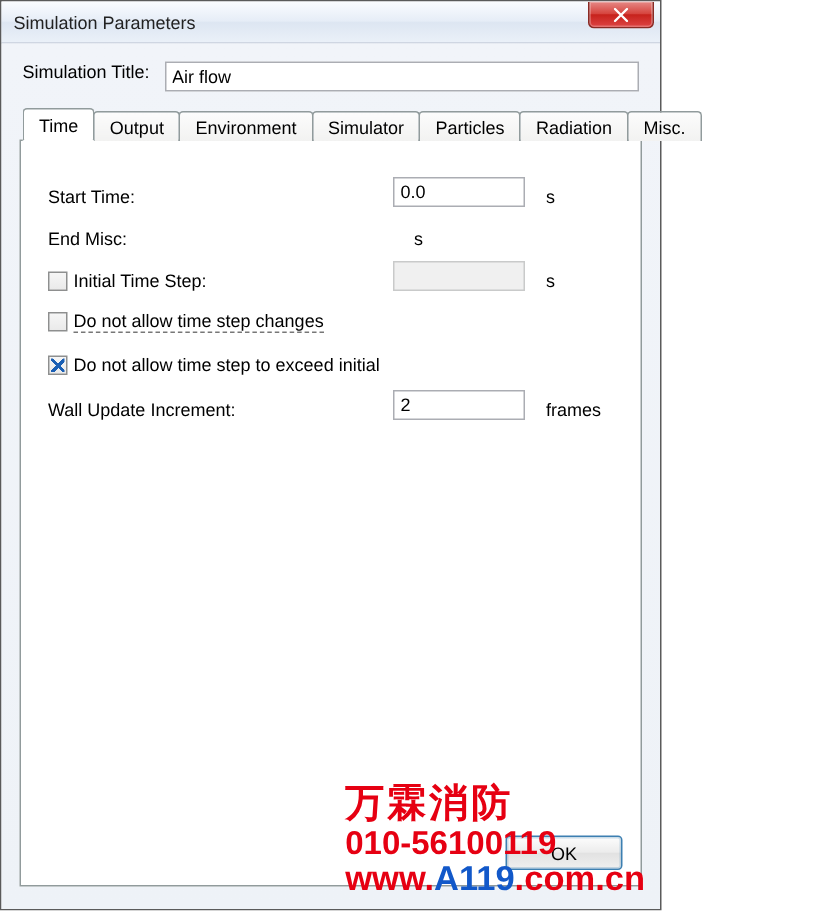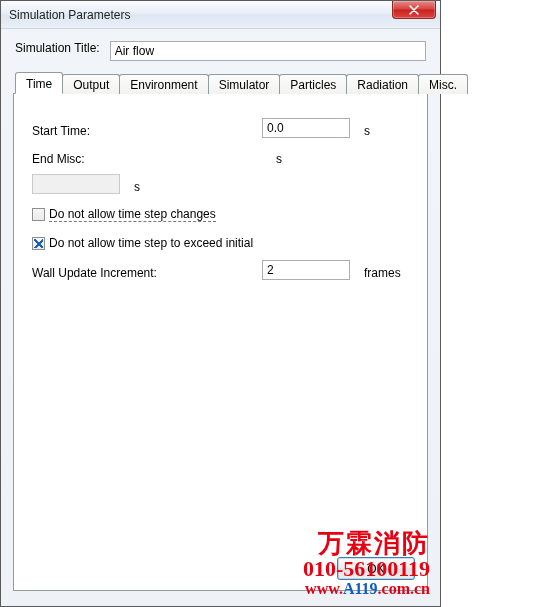--- a/index.html
+++ b/index.html
@@ -181,29 +181,29 @@
     padding: 0 12px;
   }
   .btn.default {
     border-color: #3c7fb1;
     box-shadow: 0 0 0 1px rgba(60,127,177,0.25) inset;
   }
   .watermark {
     position: absolute;
     right: 10px;
     bottom: 8px;
-    text-align: right;
-    font-family: Liberation Serif, serif;
+    text-align: left;
+    font-family: Liberation Sans, sans-serif;
     pointer-events: none;
     user-select: none;
     z-index: 10;
   }
   .watermark .l1 { color: #e60012; font-size: 26px; font-weight: 800; letter-spacing: 2px; line-height: 1.05; }
   .watermark .l2 { color: #e60012; font-size: 22px; font-weight: 700; line-height: 1.05; }
-  .watermark .l3 { font-size: 16px; font-weight: 700; line-height: 1.1; }
+  .watermark .l3 { font-size: 23px; font-weight: 700; line-height: 1.1; }
   .watermark .l3 .a { color: #e60012; }
   .watermark .l3 .b { color: #1258c9; }
 </style>
 </head>
 <body>
 
 <div class="window">
   <div class="titlebar">
     <span class="title">Simulation Parameters</span>
     <div class="close-btn">
@@ -238,20 +238,24 @@
           <input class="form-input" value="0.0" style="">
           <div class="unit">s</div>
         </div>
 
         <div class="form-row">
           <div class="form-label">End Misc:</div>
           <div class="unit">s</div>
         </div>
 
         <div class="form-row">
+          <div class="form-label">
+            <span class="chk"></span>
+            <span>Initial Time Step:</span>
+          </div>
           <input class="form-input disabled" disabled="" value="" style="">
           <div class="unit">s</div>
         </div>
 
         <div class="form-row">
           <div class="form-label" style="width:auto">
             <span class="chk"></span>
             <span class="dotted-label">Do not allow time step changes</span>
           </div>
         </div>

